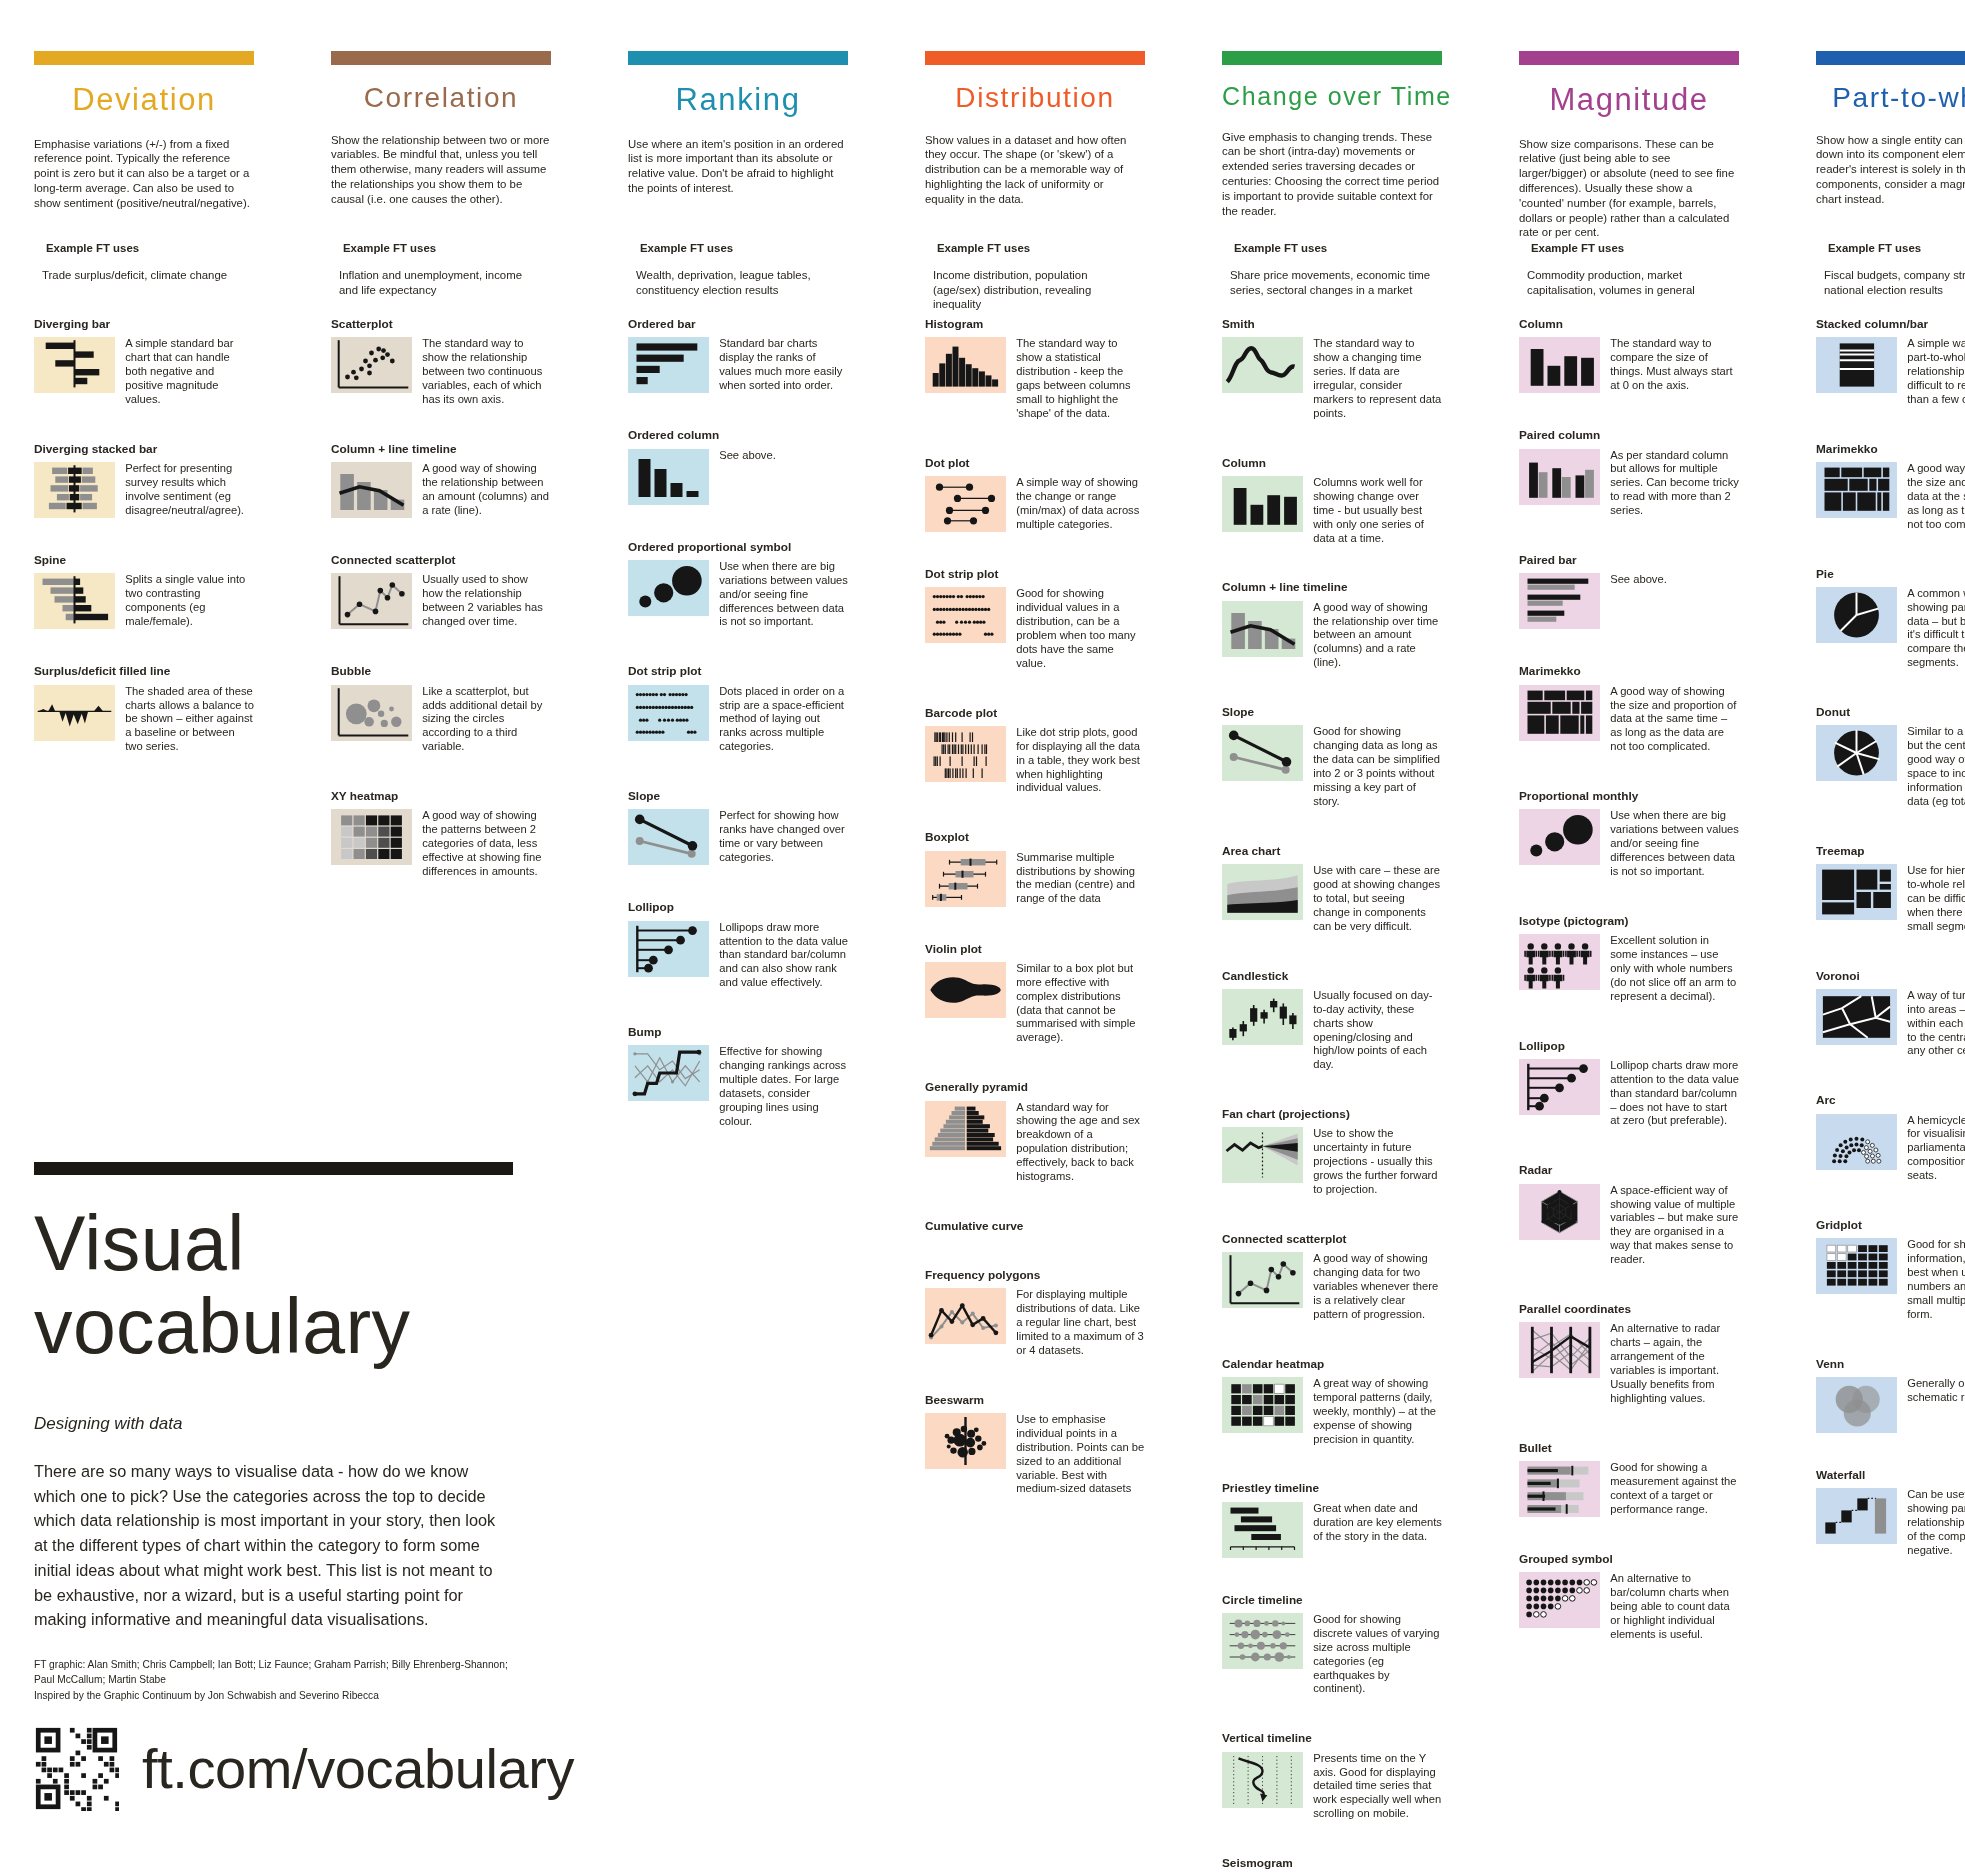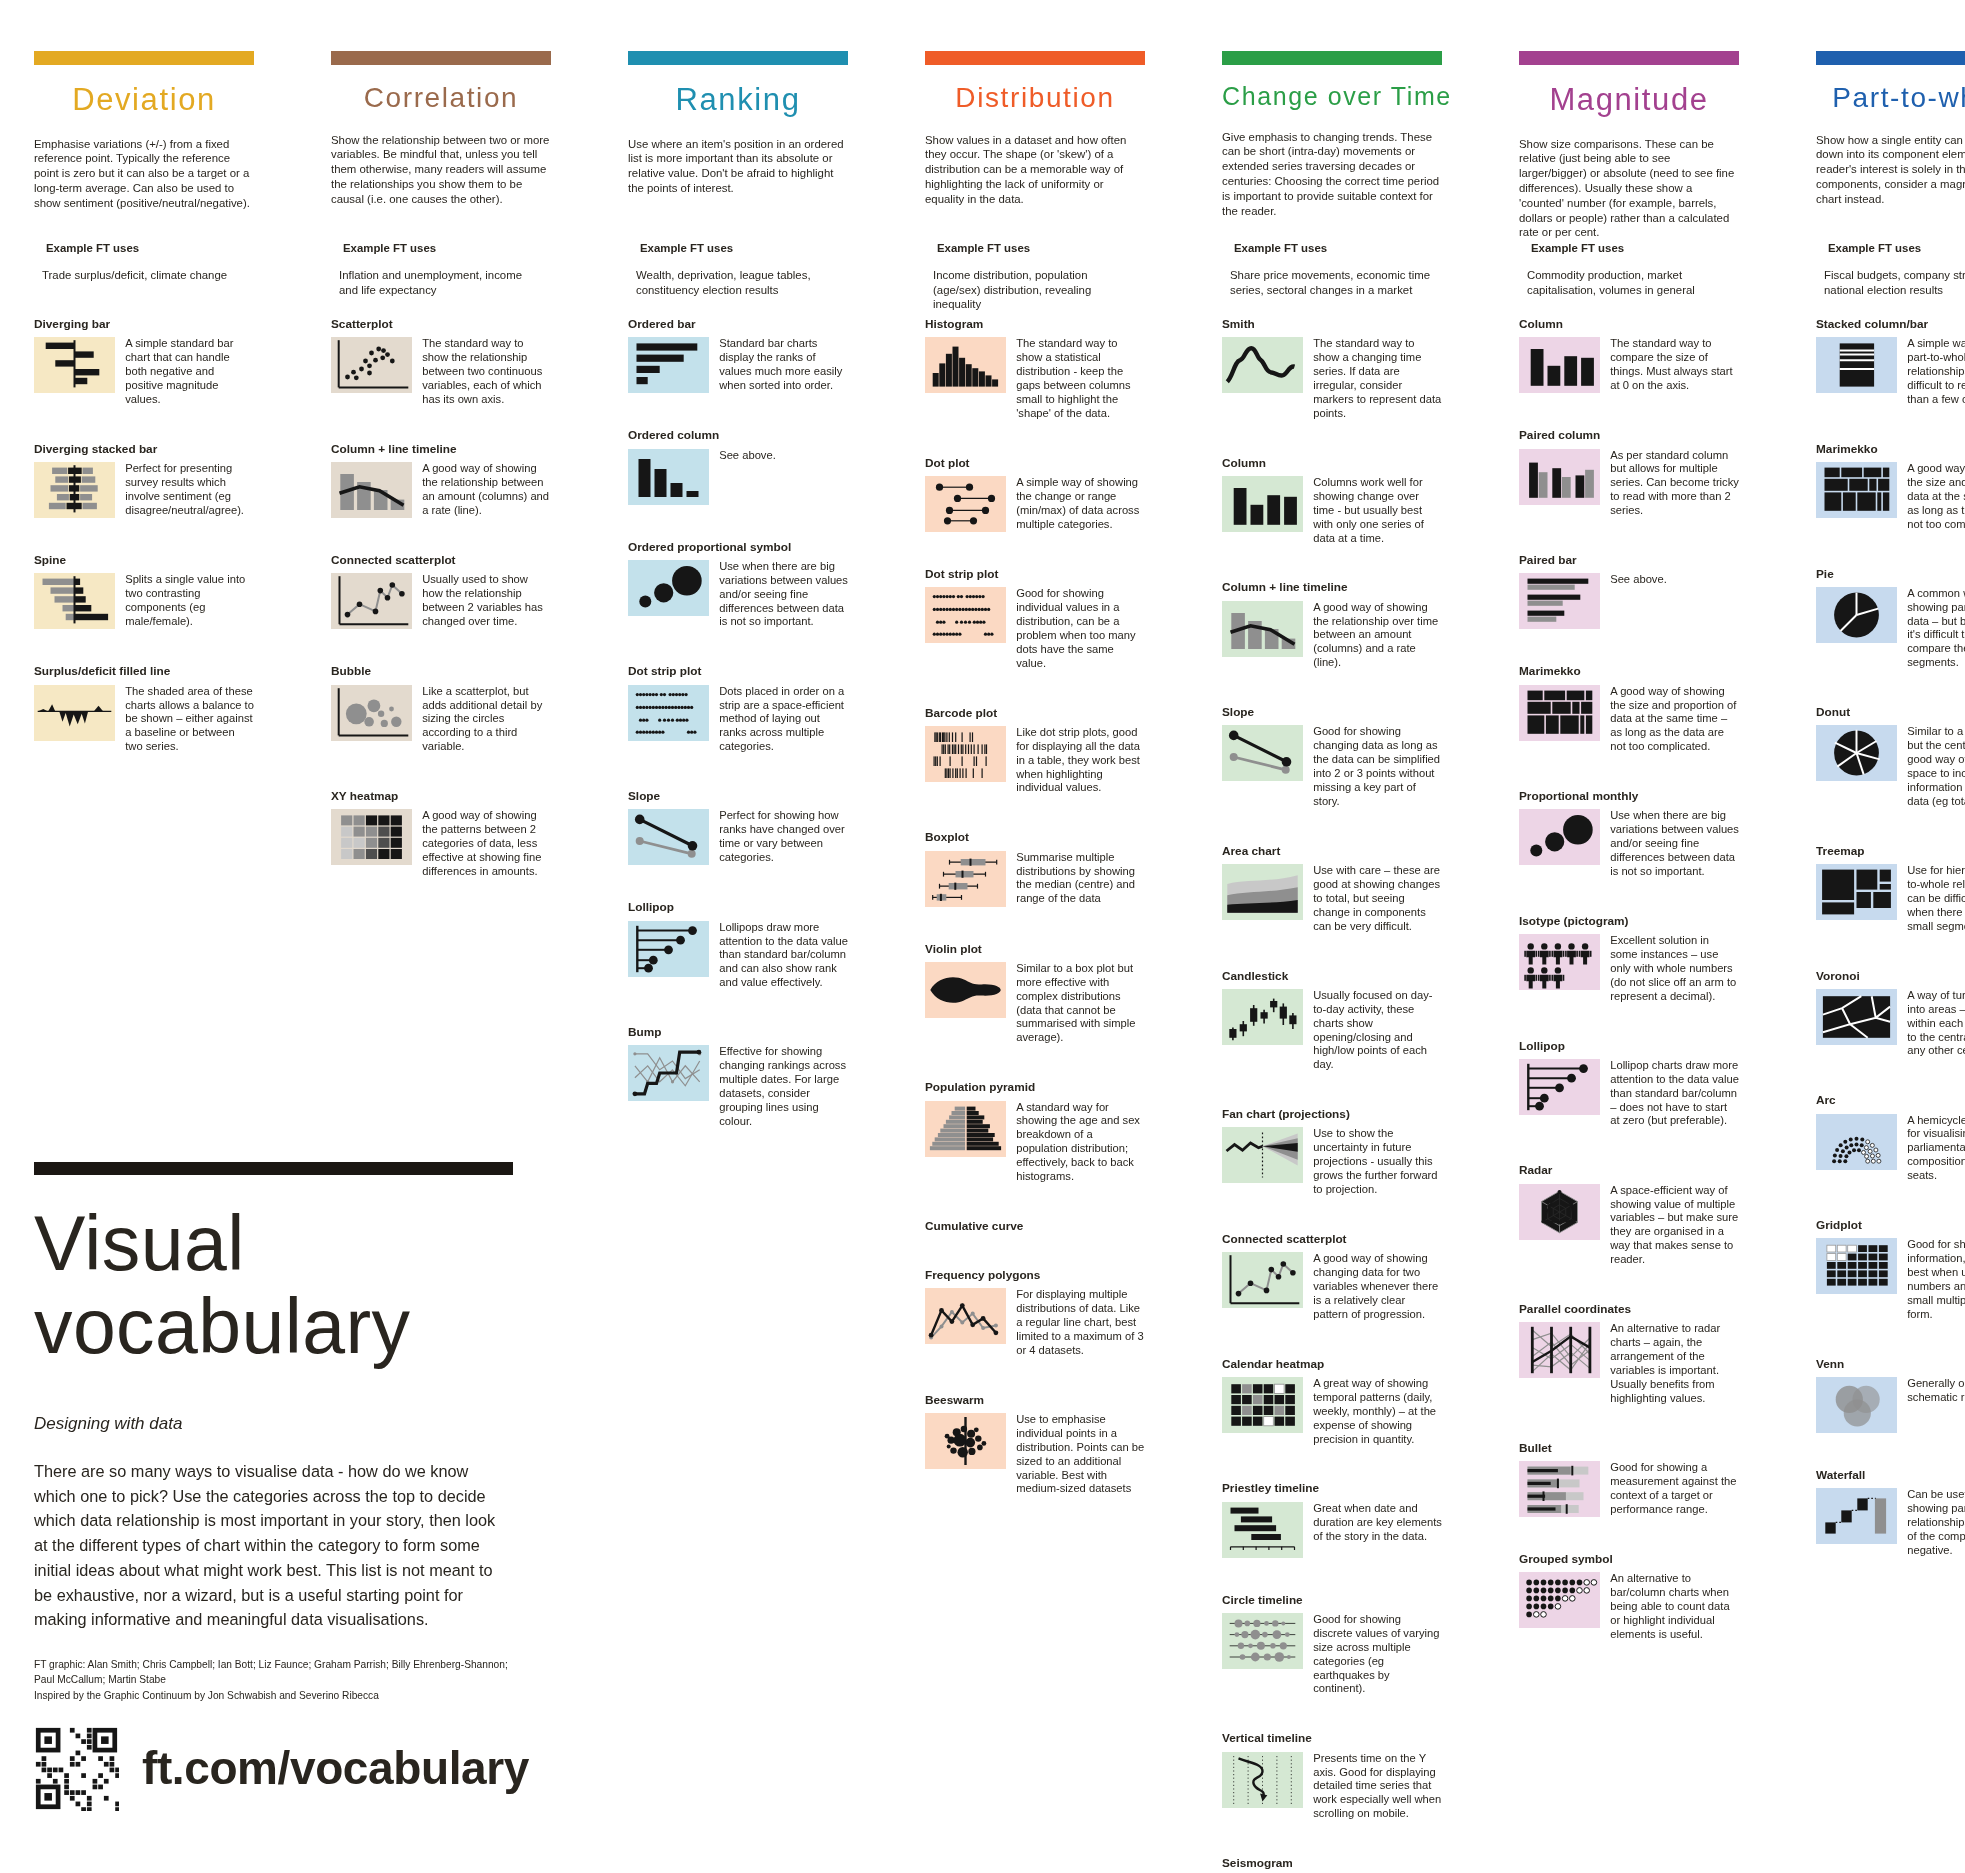--- a/index.html
+++ b/index.html
@@ -29,21 +29,21 @@
   .t .ks{stroke:#161616;fill:none}.t .gs{stroke:#8f8f8f;fill:none}.t .ws{stroke:#fff;fill:none}
 
   .intro{position:absolute;left:34px;top:1162px;width:479px}
   .rule{height:12.6px;background:#1b1713}
   h1.vtitle{font-size:77px;line-height:1.08;font-weight:300;margin:27.5px 0 0;white-space:pre-line;letter-spacing:0.4px}
   .sub{font-style:italic;font-size:17px;margin:46px 0 0}
   .para{font-size:16.3px;line-height:1.52;margin:24.4px 0 0}
   .credits{font-size:10.2px;line-height:1.55;margin:24.4px 0 0}
   .qrrow{display:flex;align-items:center;gap:23px;margin-top:22px}
   .qr{width:85px;height:85px;flex:0 0 auto}
-  .url{font-size:46px;font-weight:700;letter-spacing:-0.4px}
+  .url{font-size:56px;font-weight:400;letter-spacing:-0.4px}
 </style>
 </head>
 <body>
 
 <div class="poster">
 
   <div class="cols" id="columns">
       <section class="col">
         <div class="colheader">
       <div class="cbar" style="background:#e3a922"></div>
@@ -653,21 +653,21 @@
       <div class="irow">
         <div class="thumb" style="background:#fbd9c3">
           <svg class="t" viewBox="0 0 200 140">
                   <path d="M12,70 C30,38 70,32 96,44 C110,50 118,58 140,56 C170,54 188,62 188,70 C188,78 170,86 140,84 C118,82 110,90 96,96 C70,108 30,102 12,70 Z"></path>
                 </svg>
         </div>
         <div class="idesc">Similar to a box plot but more effective with complex distributions (data that cannot be summarised with simple average).</div>
       </div>
           </div>
           <div class="item">
-      <div class="iname">Population pyramid</div>
+      <div class="iname">Generally pyramid</div>
       <div class="irow">
         <div class="thumb" style="background:#fbd9c3">
           <svg class="t" viewBox="0 0 200 140">
                   <rect x="73" y="14" width="26" height="10" class="g"></rect>
                   <rect x="65" y="25" width="34" height="10" class="g"></rect>
                   <rect x="59" y="36" width="40" height="10" class="g"></rect>
                   <rect x="51" y="47" width="48" height="10" class="g"></rect>
                   <rect x="45" y="58" width="54" height="10" class="g"></rect>
                   <rect x="37" y="69" width="62" height="10" class="g"></rect>
                   <rect x="31" y="80" width="68" height="10" class="g"></rect>

